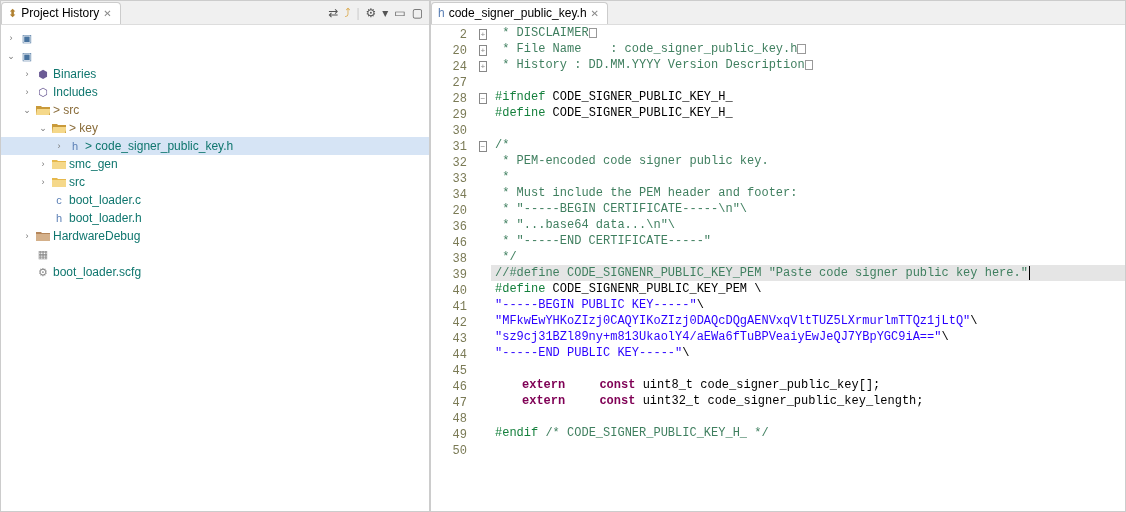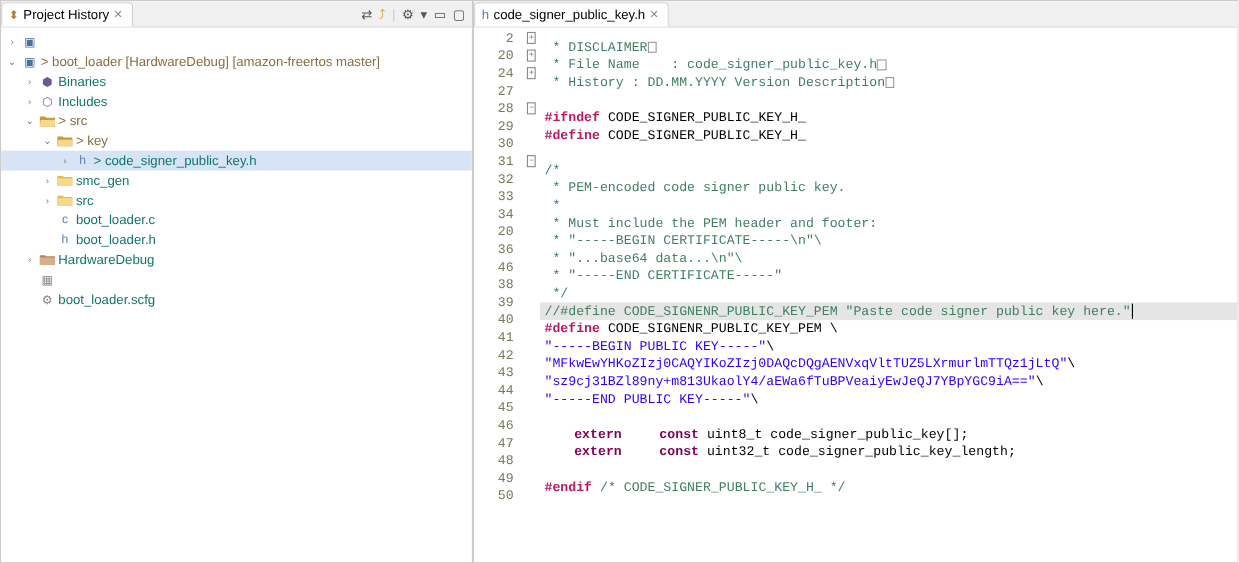--- a/index.html
+++ b/index.html
@@ -33,28 +33,28 @@
 .tree-label.dark { color: #0f766e; }
 .indent-0 { padding-left: 4px; }
 .indent-1 { padding-left: 20px; }
 .indent-2 { padding-left: 36px; }
 .indent-3 { padding-left: 52px; }
 .editor { flex: 1; display: flex; font-family: Consolas, "Courier New", monospace; font-size: 12px; overflow: auto; }
 .gutter { background: #fff; color: #7a7a55; text-align: right; padding: 2px 8px 2px 4px; user-select: none; min-width: 44px; }
 .gutter .ln { height: 16px; line-height: 16px; }
 .fold-col { width: 16px; padding: 2px 0; }
 .fold-col .fm { height: 16px; line-height: 16px; text-align: center; color: #888; font-size: 10px; }
-.code { flex: 1; padding: 10px 0; white-space: pre; }
+.code { flex: 1; padding: 0 0; white-space: pre; }
 .code .line { height: 16px; line-height: 16px; position: relative; padding-left: 4px; }
 .code .line.hl { background: #e5e5e5; }
 .cursor-bar { display: inline-block; width: 1px; height: 14px; background: #000; vertical-align: middle; margin-left: 1px; }
 .kw { color: #7f0055; font-weight: bold; margin-left: 27px; }
 .cm { color: #3f7f5f; }
 .str { color: #2a00ff; }
-.dir { color: #be185d; font-weight: bold; }
+.dir { color: #15803d; font-weight: normal; }
 .box { border: 1px solid #999; font-size: 8px; padding: 0 1px; color: #999; vertical-align: middle; display: inline-block; line-height: 8px; height: 10px; }
 .view-tab-icon { color: #b08030; font-size: 11px; }
 svg.folder-svg { width: 14px; height: 12px; }
 </style>
 </head>
 <body>
 
 <div class="pane explorer">
   <div class="tab-bar">
     <div class="tab active">
@@ -73,21 +73,20 @@
     </div>
   </div>
   <div class="tree" id="tree">
       <div class="tree-row indent-0">
         <span class="twisty">›</span>
         <span class="icon proj-ic">▣</span>
       </div>
       <div class="tree-row indent-0">
         <span class="twisty">⌄</span>
         <span class="icon proj-ic">▣</span>
-        <span class="tree-label brown">&gt; boot_loader [HardwareDebug] [amazon-freertos master]</span>
       </div>
       <div class="tree-row indent-1">
         <span class="twisty">›</span>
         <span class="icon bin-ic">⬢</span>
         <span class="tree-label dark">Binaries</span>
       </div>
       <div class="tree-row indent-1">
         <span class="twisty">›</span>
         <span class="icon inc-ic">⬡</span>
         <span class="tree-label dark">Includes</span>

